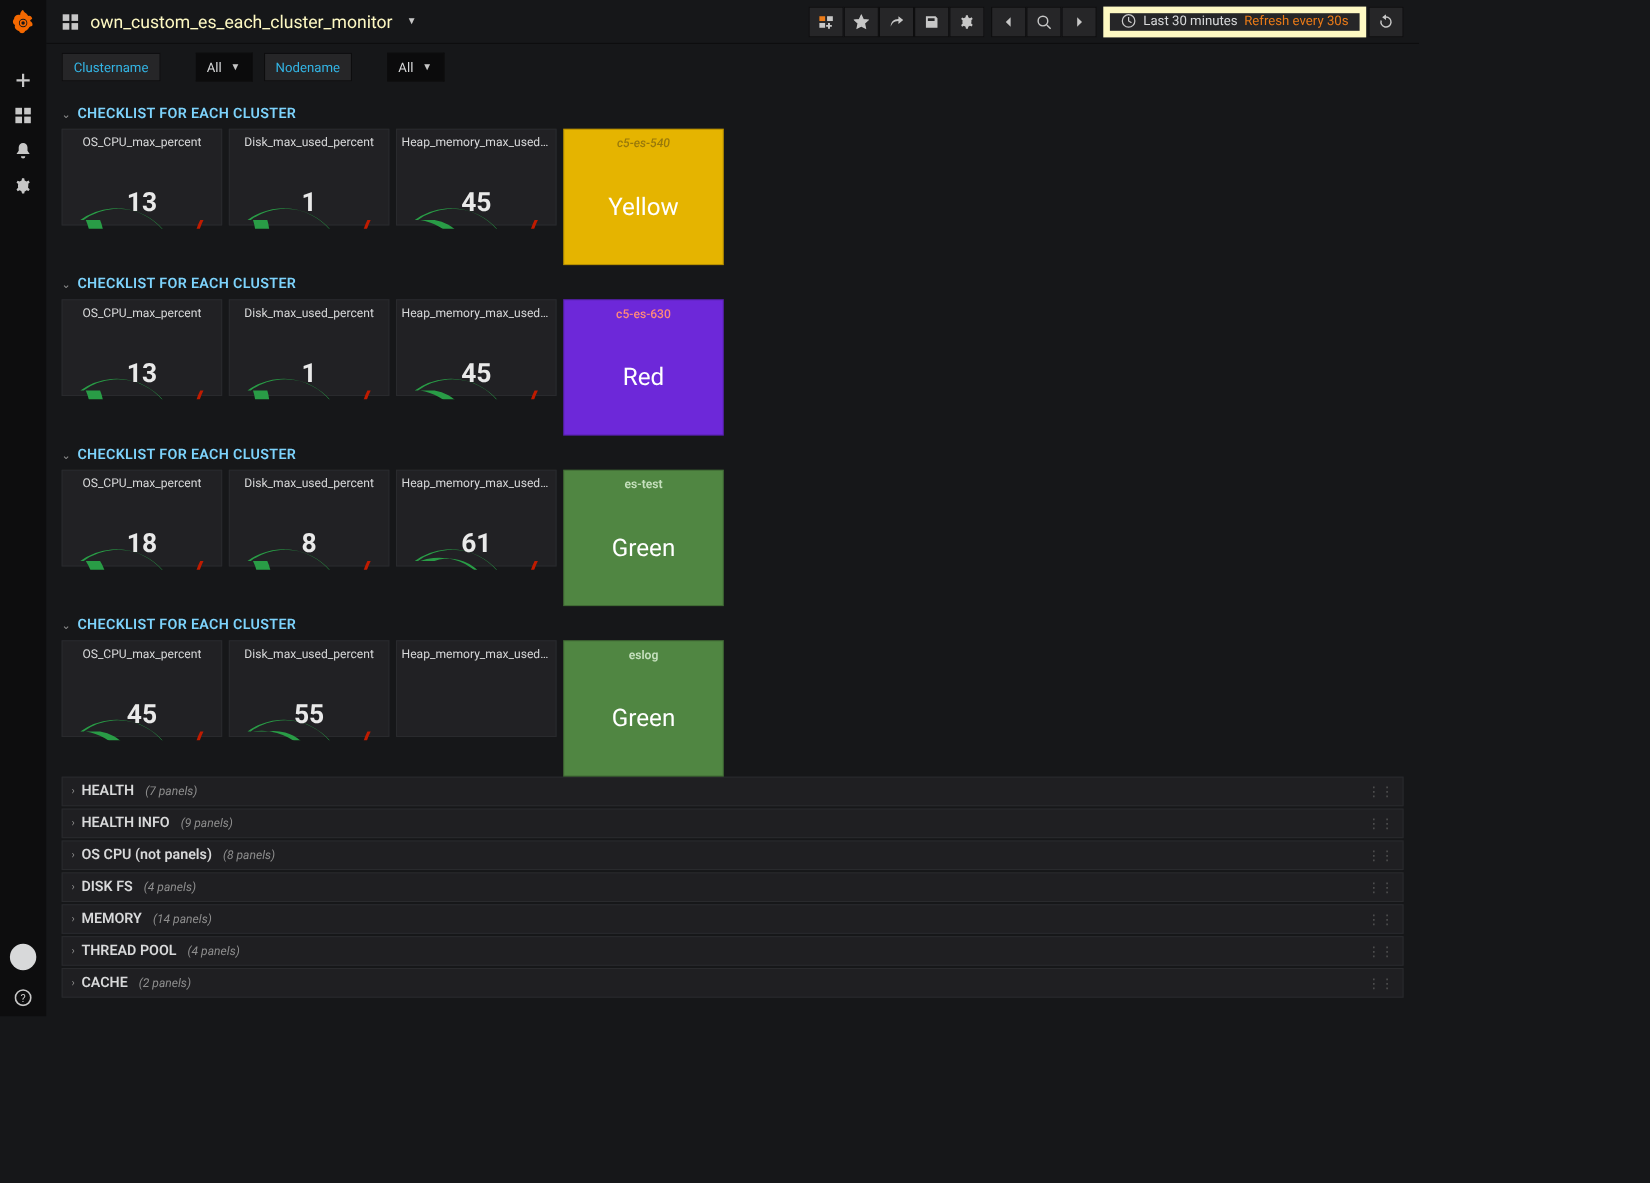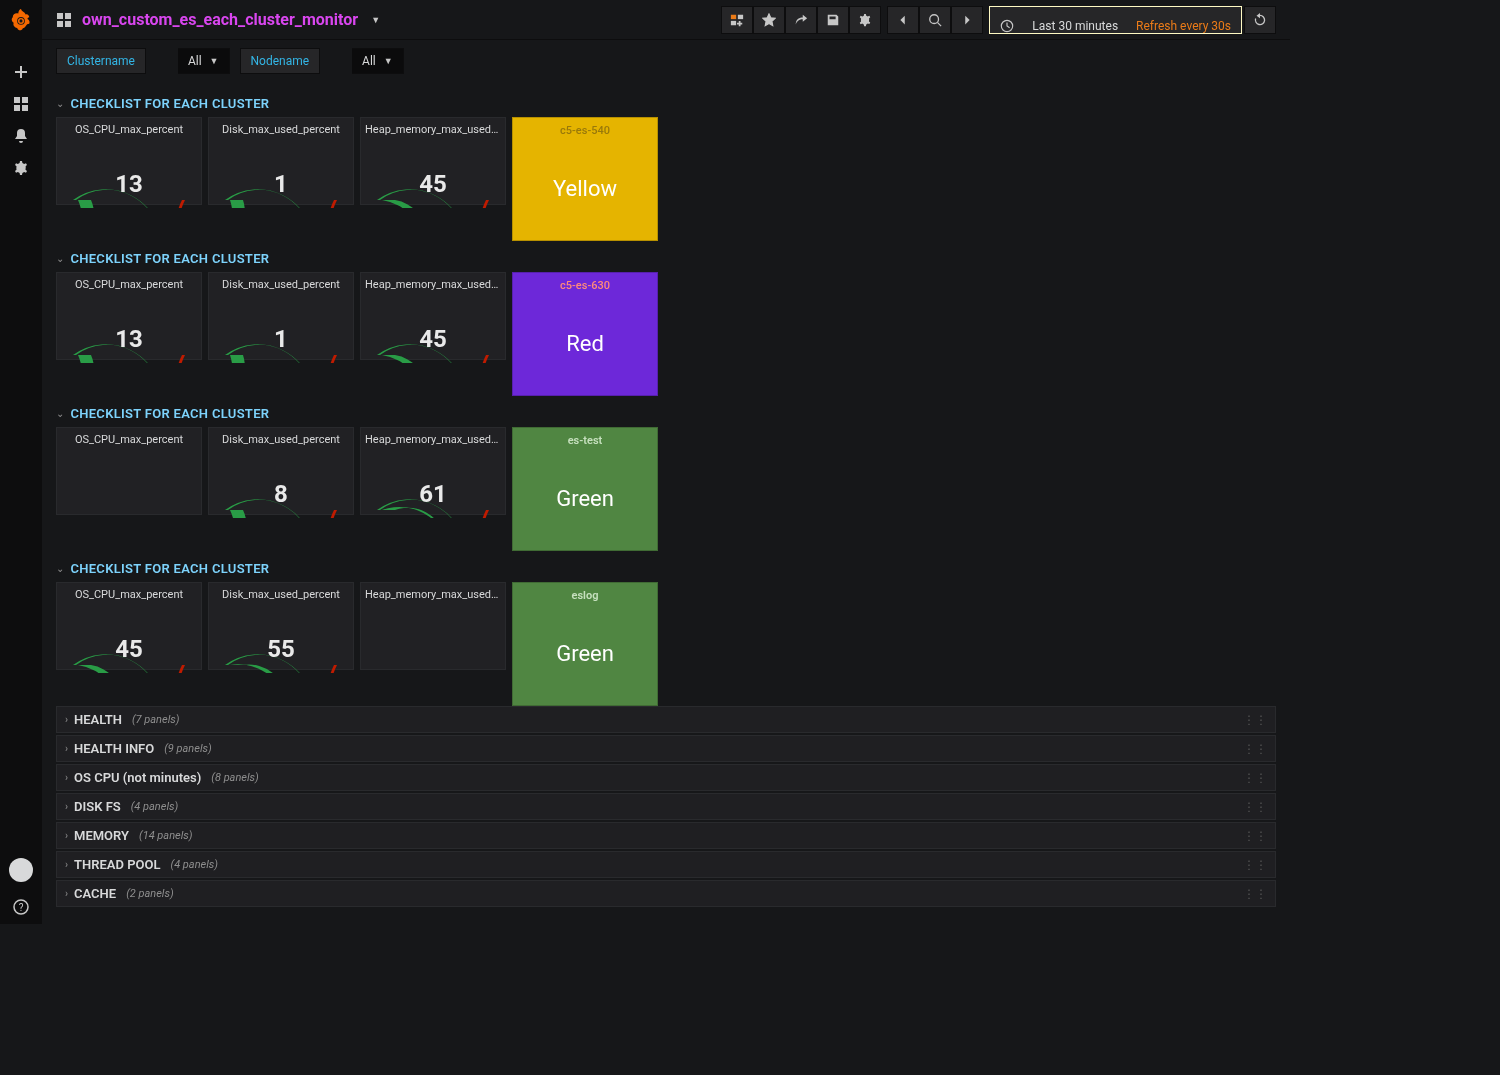--- a/index.html
+++ b/index.html
@@ -29,34 +29,34 @@
 
 .main { flex:1; display:flex; flex-direction:column; overflow:hidden; }
 .topbar {
   height: 40px;
   display:flex;
   align-items:center;
   padding: 0 14px;
   border-bottom: 1px solid #0d0d0e;
 }
 .topbar .dash-title { display:flex; align-items:center; gap:10px; cursor:pointer; }
-.topbar .dash-name { font-size:16px; font-weight:700; color:#d946ef; }
+.topbar .dash-name { font-size:16px; font-weight:400; color:#fef9c3; }
 .topbar .flex { flex:1; }
 .topbar .btn-group { display:flex; gap:0; }
 .topbar .icon-btn {
   width:32px; height:28px;
   display:flex; align-items:center; justify-content:center;
   background:#262628; color:#c7c7c7;
   border:1px solid #0d0d0e;
   cursor:pointer;
 }
 .topbar .sep { width:6px; }
 .topbar .time-picker {
-  display:flex; align-items:flex-end; gap:18px;
-  background:#262628; border:1px solid #fef9c3;
+  display:flex; align-items:flex-start; gap:6px;
+  background:#262628; border:6px solid #fef9c3;
   height:28px; padding:0 10px; cursor:pointer;
 }
 .topbar .time-picker .clock { color:#c7c7c7; }
 .topbar .time-picker .range { color:#d8d9da; font-size:12px; }
 .topbar .time-picker .refresh { color:#eb7b18; font-size:12px; }
 
 .varbar {
   display:flex; gap:10px;
   padding: 8px 14px;
 }
@@ -98,21 +98,21 @@
   font-size:24px; font-weight:700; color:#e9e9e9;
 }
 .status-panel {
   width:146px; height:124px;
   display:flex; flex-direction:column; align-items:center;
   border:1px solid rgba(0,0,0,0.2);
 }
 .status-title { font-size:11px; padding:6px 4px 0; font-weight:500; }
 .status-body { flex:1; display:flex; align-items:center; justify-content:center; font-size:22px; font-weight:400; }
 .status-yellow { background:#e5b400; color:#fff; }
-.status-yellow .status-title { color:#99790a; }
+.status-yellow .status-title { color:#99790a;font-style:italic; }
 .status-red    { background:#6d28d9; color:#fff;text-align:right; }
 .status-red    .status-title { color:#ff8a7a; }
 .status-green  { background:#508642; color:#fff; }
 .status-green  .status-title { color:#c6e0be; font-weight:600; }
 
 .collapsed-row {
   height:27px; display:flex; align-items:center; gap:6px;
   background:#1f1f22; border:1px solid #292a2d; padding:0 8px; margin-bottom:2px; cursor:pointer;
 }
 .collapsed-row .chev { font-size:10px; color:#8e8e8e; }
@@ -357,20 +357,29 @@
     <div class="status-body">Red</div>
           </div>
         </div>
         <div class="row-header">
           <span class="chev">⌄</span>
     <span class="title">CHECKLIST FOR EACH CLUSTER</span>
         </div>
         <div class="panel-row">
           <div class="panel">
             <div class="panel-title">OS_CPU_max_percent</div>
+      <div class="gauge-wrap">
+              <svg class="gauge-svg" width="140" height="86" viewBox="0 0 140 86">
+                <path fill="#299c46" d="M14 78 A56 56 0 0 1 102.91597412837848 123.30495168499706 L101.15261837150106 120.87790070187222 A53 53 0 0 0 17 78 Z"></path>
+                <path fill="#e0752d" d="M102.91597412837848 123.30495168499706 A56 56 0 0 1 119.8963653545486 103.42346798541462 L117.2233457819835 102.06149648619598 A53 53 0 0 0 101.15261837150106 120.87790070187222 Z"></path>
+                <path fill="#bf1b00" d="M119.8963653545486 103.42346798541462 A56 56 0 0 1 126 78 L123 78 A53 53 0 0 0 117.2233457819835 102.06149648619598 Z"></path>
+                <path fill="#299c46" d="M19 78 A51 51 0 0 1 26.93927579939723 105.32716654392883 L37.915538830923424 98.36141820920187 A38 38 0 0 0 32 78 Z"></path>
+              </svg>
+        <div class="gauge-value">18</div>
+            </div>
           </div>
           <div class="panel">
             <div class="panel-title">Disk_max_used_percent</div>
       <div class="gauge-wrap">
               <svg class="gauge-svg" width="140" height="86" viewBox="0 0 140 86">
                 <path fill="#299c46" d="M14 78 A56 56 0 0 1 102.91597412837848 123.30495168499706 L101.15261837150106 120.87790070187222 A53 53 0 0 0 17 78 Z"></path>
                 <path fill="#e0752d" d="M102.91597412837848 123.30495168499706 A56 56 0 0 1 119.8963653545486 103.42346798541462 L117.2233457819835 102.06149648619598 A53 53 0 0 0 101.15261837150106 120.87790070187222 Z"></path>
                 <path fill="#bf1b00" d="M119.8963653545486 103.42346798541462 A56 56 0 0 1 126 78 L123 78 A53 53 0 0 0 117.2233457819835 102.06149648619598 Z"></path>
                 <path fill="#299c46" d="M19 78 A51 51 0 0 1 23.853820324233013 99.71474386981872 L35.616572006291264 94.17961307947277 A38 38 0 0 0 32 78 Z"></path>
               </svg>
@@ -438,21 +447,21 @@
     <span class="drag">⋮⋮</span>
         </div>
         <div class="collapsed-row">
           <span class="chev">›</span>
     <span class="title">HEALTH INFO</span>
     <span class="count">(9 panels)</span>
     <span class="drag">⋮⋮</span>
         </div>
         <div class="collapsed-row">
           <span class="chev">›</span>
-    <span class="title">OS CPU (not minutes)</span>
+    <span class="title">OS CPU (not panels)</span>
     <span class="count">(8 panels)</span>
     <span class="drag">⋮⋮</span>
         </div>
         <div class="collapsed-row">
           <span class="chev">›</span>
     <span class="title">DISK FS</span>
     <span class="count">(4 panels)</span>
     <span class="drag">⋮⋮</span>
         </div>
         <div class="collapsed-row">

